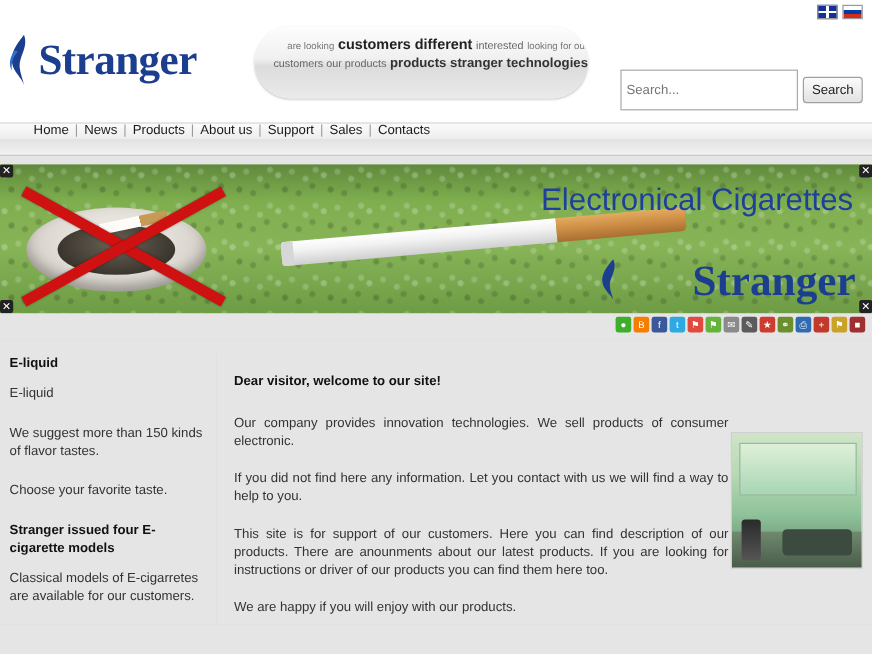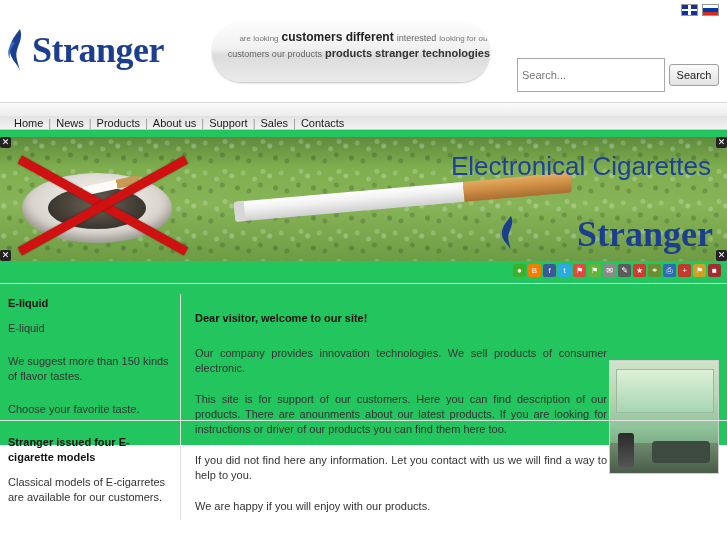--- a/index.html
+++ b/index.html
@@ -11,22 +11,22 @@
     width: 727px;
     height: 545px;
     overflow: hidden;
     font-family: "Liberation Sans", sans-serif;
     font-size: 11px;
     color: #333;
   }
   .page {
     position: relative;
     width: 727px;
-    height: 445px;
-    background: #22c55e;
+    height: 545px;
+    background: #e5e5e5;
   }
 
   
   .header {
     position: relative;
     height: 102px;
     background: #ffffff;
     border-bottom: 1px solid #d7d7d7;
   }
   .logo {
@@ -124,22 +124,22 @@
     color: #222;
     cursor: pointer;
   }
 
   
   .nav {
     height: 26px;
     background: linear-gradient(to bottom, #fbfbfb 0%, #ededed 50%, #e2e2e2 51%, #f2f2f2 100%);
     border-bottom: 1px solid #c9c9c9;
     display: flex;
-    align-items: flex-end;
-    padding-left: 9px;
+    align-items: flex-start;
+    padding-left: 23px;
     font-size: 11px;
   }
   .nav a {
     color: #1a1a1a;
     text-decoration: none;
     padding: 0 5px;
   }
   .nav .sep { color: #9a9a9a; }
 
   
@@ -496,22 +496,22 @@
       <p>Choose your favorite taste.</p>
       <h3>Stranger issued four E-cigarette models</h3>
       <p>Classical models of E-cigarretes are available for our customers.</p>
     </div>
 
     <div class="vsep"></div>
 
     <div class="main">
       <h2>Dear visitor, welcome to our site!</h2>
       <p>Our company provides innovation technologies. We sell  products of consumer electronic.</p>
+      <p>If you did not find here any information. Let you contact with us we will find a way to help to you.</p>
       <p>This site is for support of our customers. Here you can find description of our products. There are anounments about our latest products. If you are looking for instructions or driver of our products you can find them here too.</p>
-      <p>If you did not find here any information. Let you contact with us we will find a way to help to you.</p>
       <p>We are happy if you will enjoy with our products.</p>
 
       <div class="photo">
         <div class="win"></div>
         <div class="floor"></div>
         <div class="sofa"></div>
         <div class="lamp"></div>
       </div>
     </div>
   </div>

